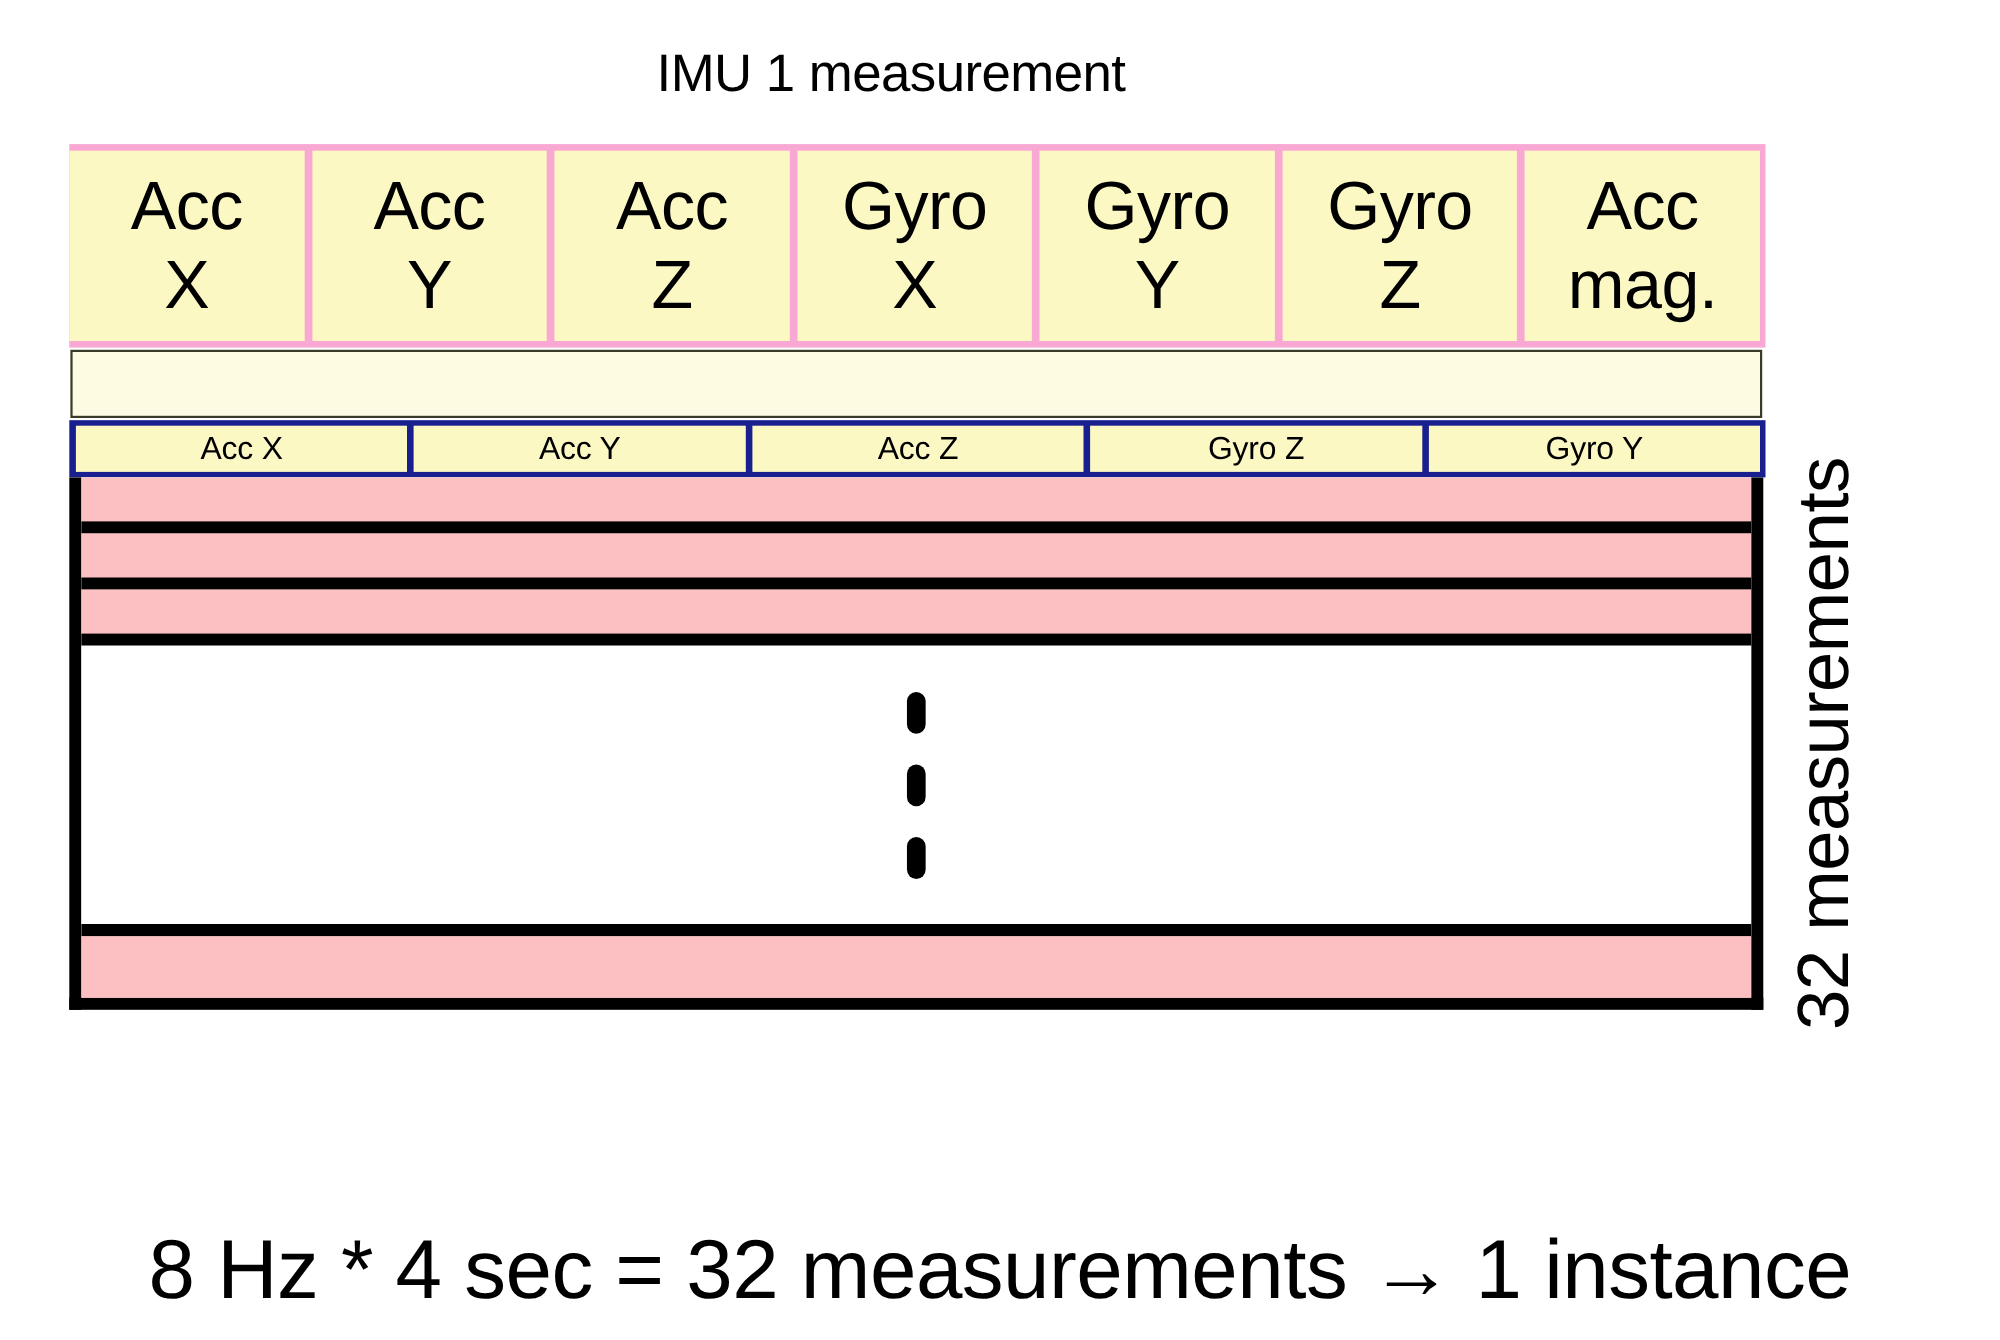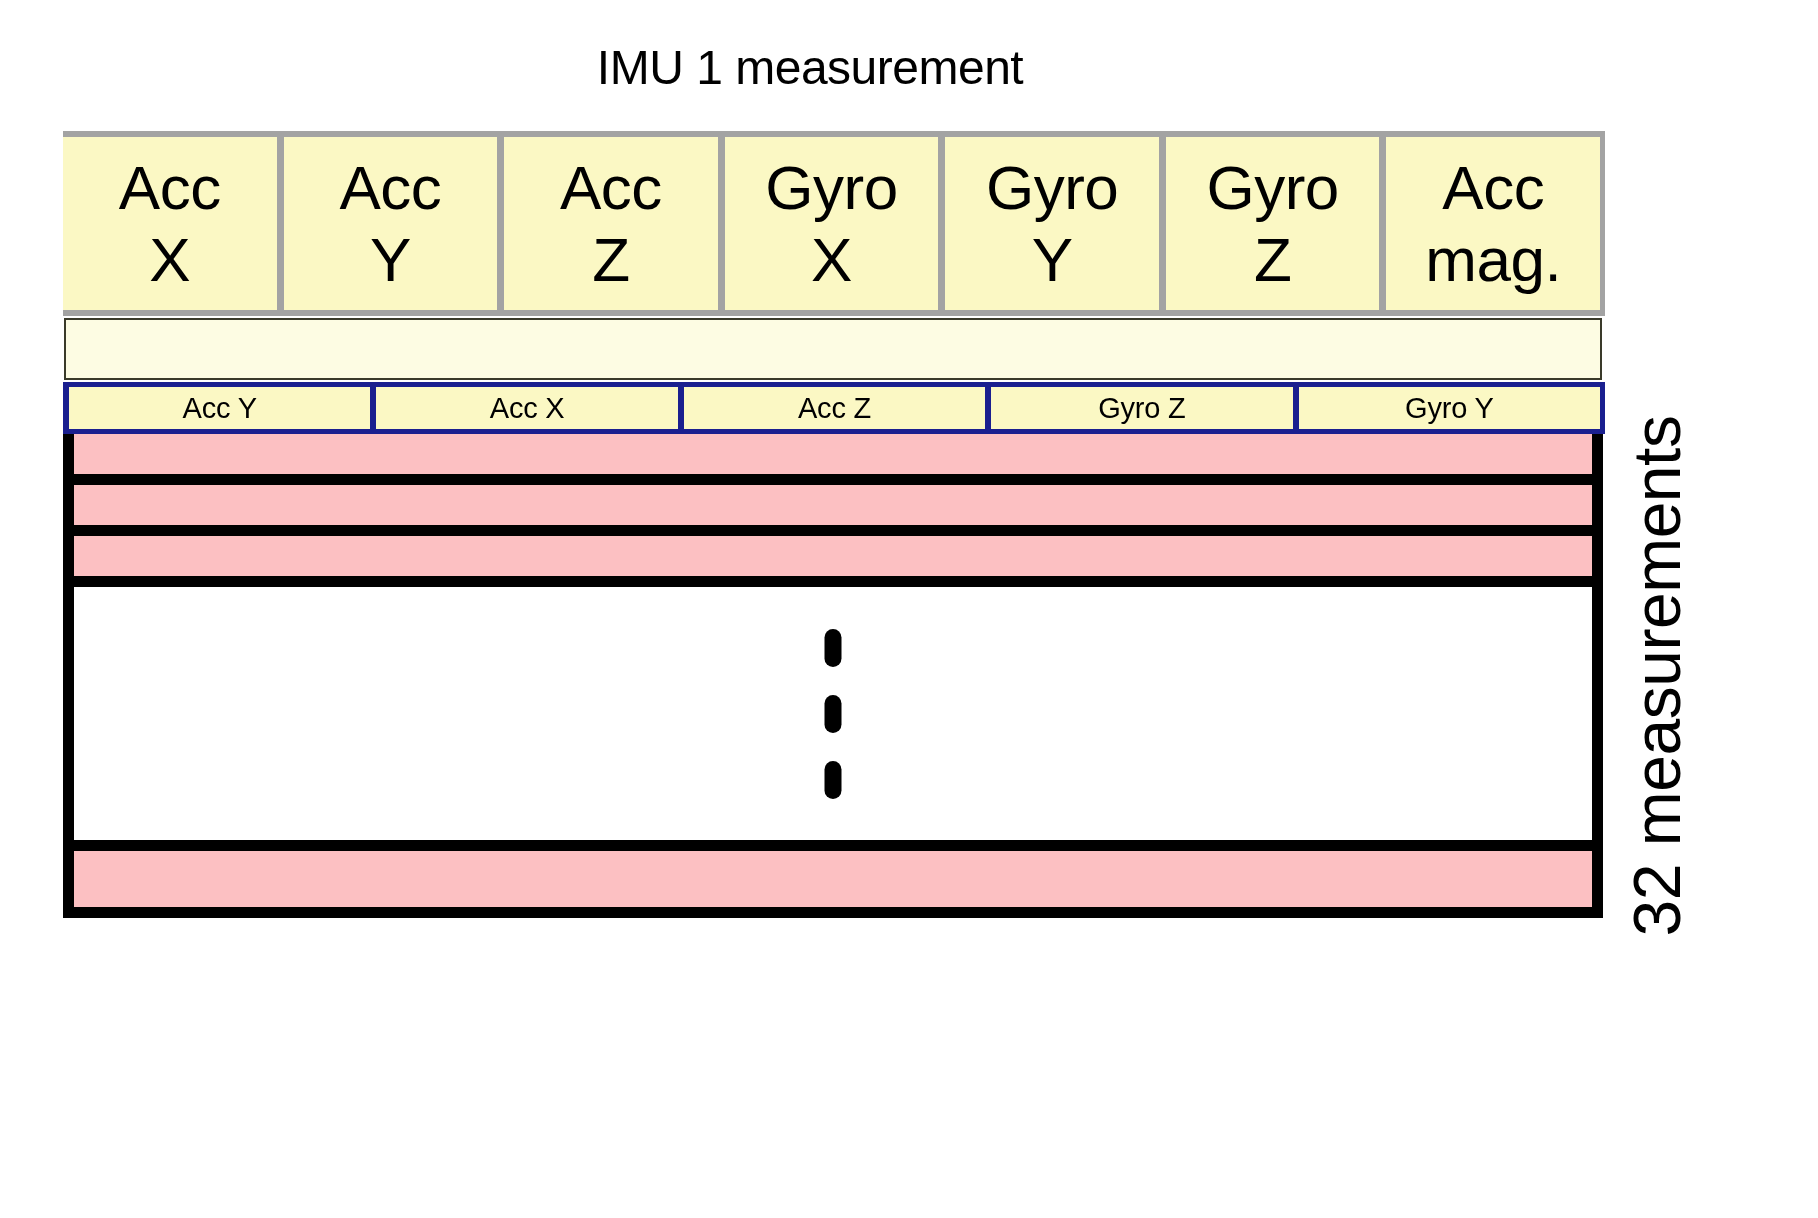--- a/index.html
+++ b/index.html
@@ -34,21 +34,21 @@
   }
 
   
   .big-row {
     position: absolute;
     left: 63px;
     top: 131px;
     width: 1542px;
     height: 185px;
     box-sizing: border-box;
-    background: #a3a3a3;
+    background: #f9a8d4;
     display: flex;
     flex-direction: row;
     padding: 6px 5px 6px 0;
     gap: 7px;
   }
   .big-cell {
     flex: 1 1 0;
     background: #fbf8c4;
     display: flex;
     flex-direction: column;
@@ -206,22 +206,22 @@
     </div>
     <div class="big-cell">
       <span class="l1">Acc</span>
       <span class="l2">mag.</span>
     </div>
   </div>
 
   <div class="connector"></div>
 
   <div class="small-row">
+    <div class="small-cell">Acc X</div>
     <div class="small-cell">Acc Y</div>
-    <div class="small-cell">Acc X</div>
     <div class="small-cell">Acc Z</div>
     <div class="small-cell">Gyro Z</div>
     <div class="small-cell">Gyro Y</div>
   </div>
 
   <div class="stack">
     <div class="stack-row pink"></div>
     <div class="stack-row pink"></div>
     <div class="stack-row pink"></div>
     <div class="stack-row gap">
@@ -229,14 +229,15 @@
         <div class="vdot"></div>
         <div class="vdot"></div>
         <div class="vdot"></div>
       </div>
     </div>
     <div class="stack-row last"></div>
   </div>
 
   <div class="side-label">32 measurements</div>
 
+  <div class="caption">8 Hz * 4 sec = 32 measurements → 1 instance</div>
 
 </div>
 
 </body></html>

